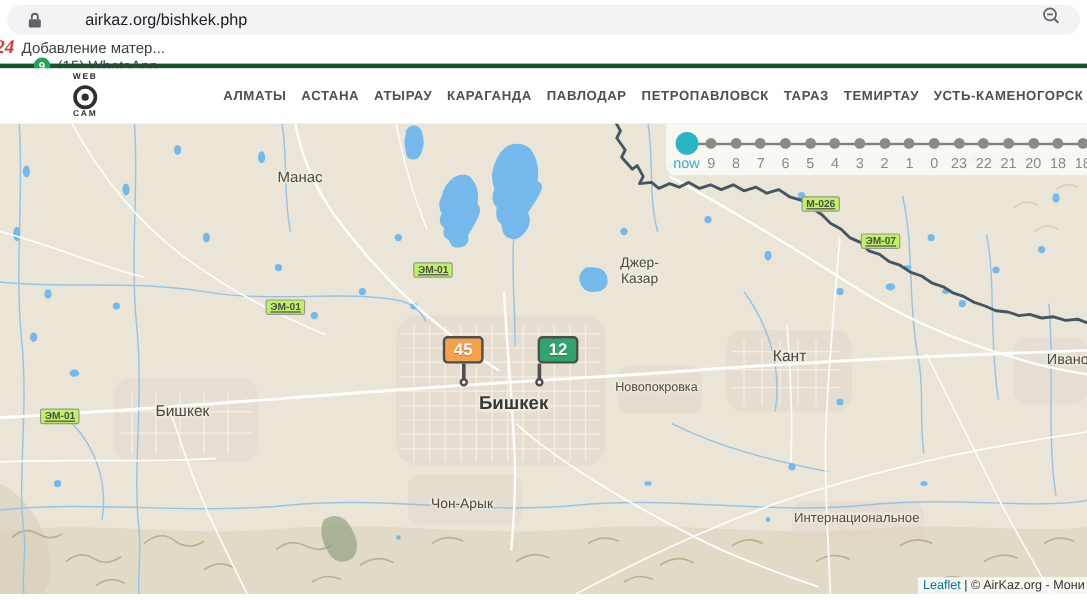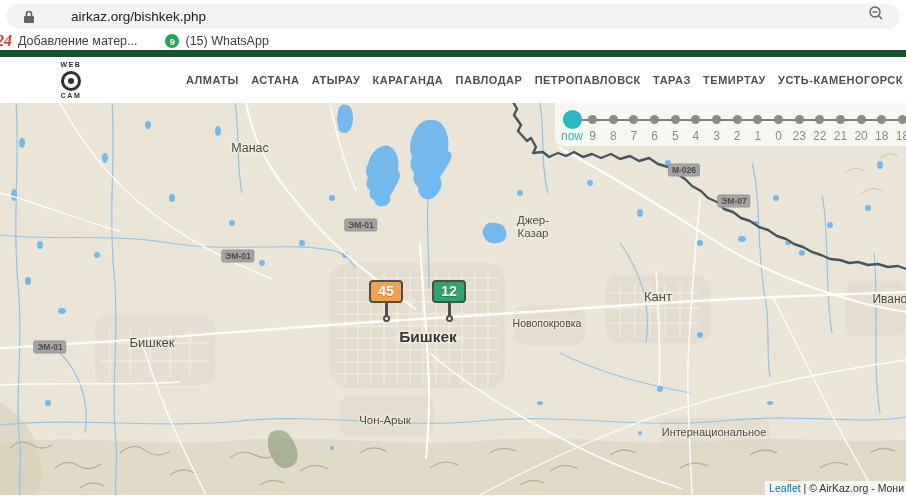--- a/index.html
+++ b/index.html
@@ -14,22 +14,22 @@
   .addr-row { height:32px; background:#fff; position:relative; }
   .addr-pill {
     position:absolute; left:6px; right:6px; top:4px; height:25px;
     background:#f1f3f4; border-radius:13px; display:flex; align-items:center;gap:24px;
   }
   .lock-icon { margin-left:17px; display:flex; }
   .url-text { margin-left:12px; font-size:13.5px; color:#202124; }
   .zoom-page-icon { position:absolute; right:22px; top:5px; cursor:pointer; display:flex; }
 
   .bm-row {
-    height:25px; background:#fff; border-bottom:7px solid #14532d;
-    display:flex; 
+    height:25px; background:#fff; border-bottom:4px solid #14532d;
+    display:flex; flex-direction:column;
   }
   .bm-item { display:flex; align-items:center; gap:6px; font-size:12.5px; color:#3c4043; cursor:pointer; }
   .bm-item.first { margin-left:-4px; }
   .bm-item + .bm-item { margin-left:28px; }
   .bm-ico-24 {
     font-family:"Liberation Serif", serif; font-style:italic; font-weight:bold;
     font-size:16px; color:#d63a32; line-height:16px;
   }
   .bm-ico-wa {
     width:14px; height:14px; border-radius:50%; background:#23a455; color:#fff;
@@ -54,23 +54,24 @@
 
   .place {
     position:absolute; transform:translate(-50%,-50%); color:#4b4a41;
     white-space:pre-line; text-align:center; line-height:1.15; pointer-events:none;
     text-shadow:-1px -1px 2px #f3efe2, 1px -1px 2px #f3efe2, -1px 1px 2px #f3efe2, 1px 1px 2px #f3efe2;
   }
   .place.city-main { color:#38383a; font-weight:bold; }
 
   .road-badge {
     position:absolute; transform:translate(-50%,-50%);
-    background:#a3a3a3; border:1px solid #979790; border-radius:2px;
+    background:#bef264; border:1px solid #979790; border-radius:2px;
     font-size:8.5px; font-weight:bold; color:#4c4c4c; padding:0 3px; line-height:11px;
     pointer-events:none;
+    text-decoration:underline;
   }
 
   .marker { position:absolute; width:34px; text-align:center; cursor:pointer; }
   .marker-sign {
     width:34px; height:23px; border:2.5px solid #4e4e4e; border-radius:4px;
     color:#fff; font-size:14px; font-weight:bold; line-height:18px;
     text-shadow:0 1px 1px rgba(0,0,0,.25);
   }
   .marker-stem { width:3px; height:13px; background:#4e4e4e; margin:0 auto; }
   .marker-base { width:7px; height:7px; background:#fff; border:2px solid #4e4e4e; border-radius:50%; margin:-1px auto 0; }
@@ -294,21 +295,21 @@
   <div class="road-badge" style="left:361px;top:122px">ЭМ-01</div>
   <div class="road-badge" style="left:684px;top:67px">М-026</div>
   <div class="road-badge" style="left:734px;top:98px">ЭМ-07</div>
 
   <div class="marker" style="left:369px;top:177px">
     <div class="marker-sign" style="background: rgb(243, 161, 75);">45</div>
     <div class="marker-stem"></div>
     <div class="marker-base"></div>
   </div>
   <div class="marker" style="left:432px;top:177px">
-    <div class="marker-sign" style="background: rgb(47, 164, 107);">12</div>
+    <div class="marker-sign" style="background: rgb(47, 164, 107); margin-left: 16px;">12</div>
     <div class="marker-stem"></div>
     <div class="marker-base"></div>
   </div>
 
   <div class="slider-panel">
     <div class="slider-track"></div>
   <div class="tick sel" style="left: 17px;">
         <span class="dot"></span>
         <span class="lbl">now</span>
       </div>

